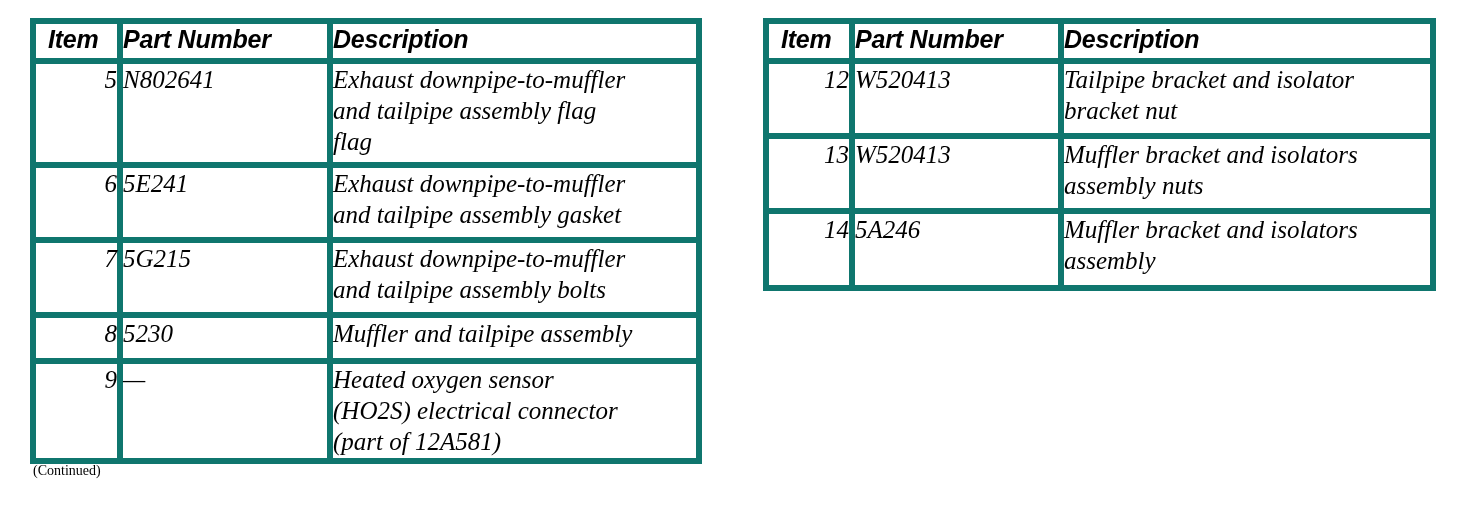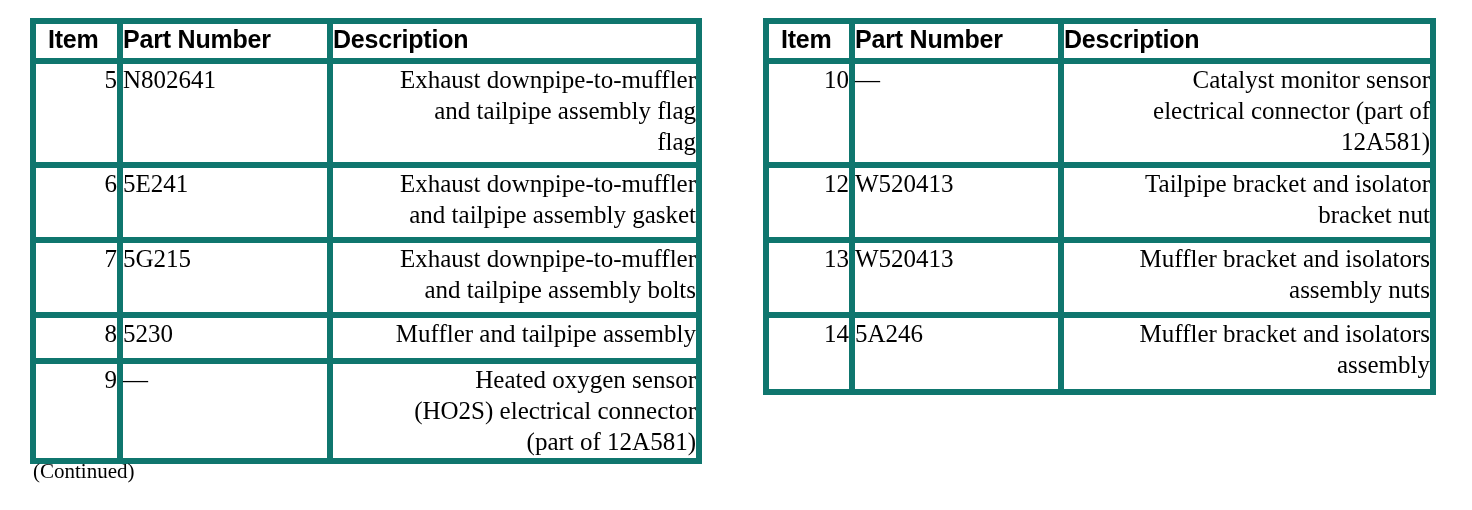--- a/index.html
+++ b/index.html
@@ -30,20 +30,21 @@
   .parts-table {
     position: absolute;
     border-collapse: collapse;
     table-layout: fixed;
     background: #ffffff;
   }
   .parts-table,
   .parts-table th,
   .parts-table td {
     border: 6px solid #0f766e;
+    font-style: italic;
   }
   .parts-table th,
   .parts-table td {
     vertical-align: top;
     padding: 0;
     background: #ffffff;
   }
 
   
   .parts-table {
@@ -76,21 +77,21 @@
     font-size: 25px;
     line-height: 32px;
     text-align: left;
     padding: 6px 6px 8px 9px;
     white-space: nowrap;
     margin-left: 32px;
   }
   .cell-desc {
     font-size: 25px;
     line-height: 31px;
-    text-align: right;
+    text-align: left;
     padding: 6px 8px 8px 10px;
   }
   .cell-desc .line {
     display: block;
     white-space: nowrap;
   }
 
   
   #table-left {
     left: 30px;
@@ -117,21 +118,21 @@
   .r-2  { height: 75px; }   
   .r-1  { height: 46px; }   
   .r-3b { height: 100px; }  
   .r-2b { height: 77px; }
 
   
   .continued {
     position: absolute;
     left: 33px;
     top: 458px;
-    font-size: 21px;
+    font-size: 14px;
     line-height: 26px;
     white-space: nowrap;
   }
 </style>
 </head>
 <body>
 
 <div class="page">
 
   <table class="parts-table" id="table-left">
@@ -201,29 +202,20 @@
         <col class="c-desc">
     </colgroup>
     <thead>
       <tr class="r-h">
         <th class="hdr-cell item-hdr">Item</th>
         <th class="hdr-cell">Part Number</th>
         <th class="hdr-cell">Description</th>
       </tr>
     </thead>
     <tbody>
-      <tr class="r-3">
-        <td class="cell-item">10</td>
-        <td class="cell-part">—</td>
-        <td class="cell-desc">
-          <span class="line">Catalyst monitor sensor</span>
-          <span class="line">electrical connector (part of</span>
-          <span class="line">12A581)</span>
-        </td>
-      </tr>
       <tr class="r-2">
         <td class="cell-item">12</td>
         <td class="cell-part">W520413</td>
         <td class="cell-desc">
           <span class="line">Tailpipe bracket and isolator</span>
           <span class="line">bracket nut</span>
         </td>
       </tr>
       <tr class="r-2">
         <td class="cell-item">13</td>

